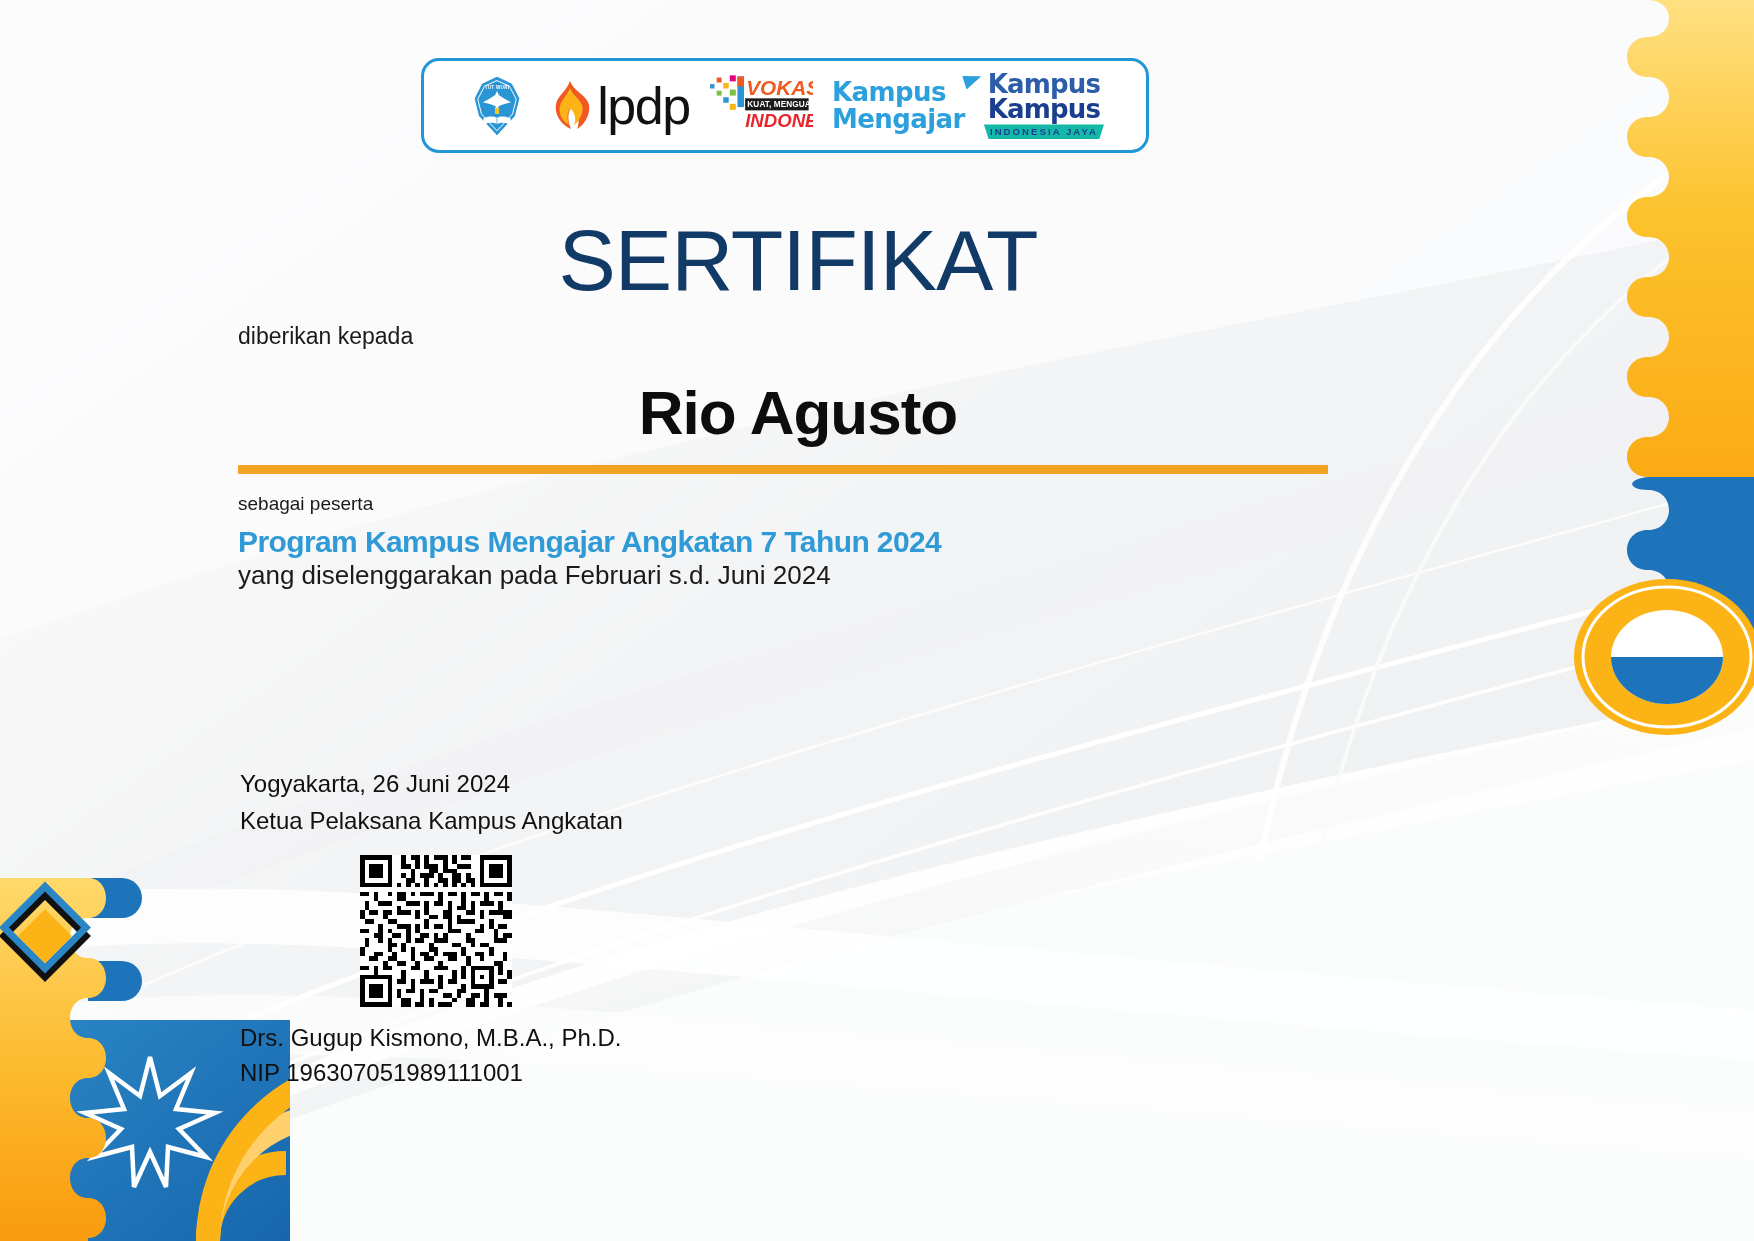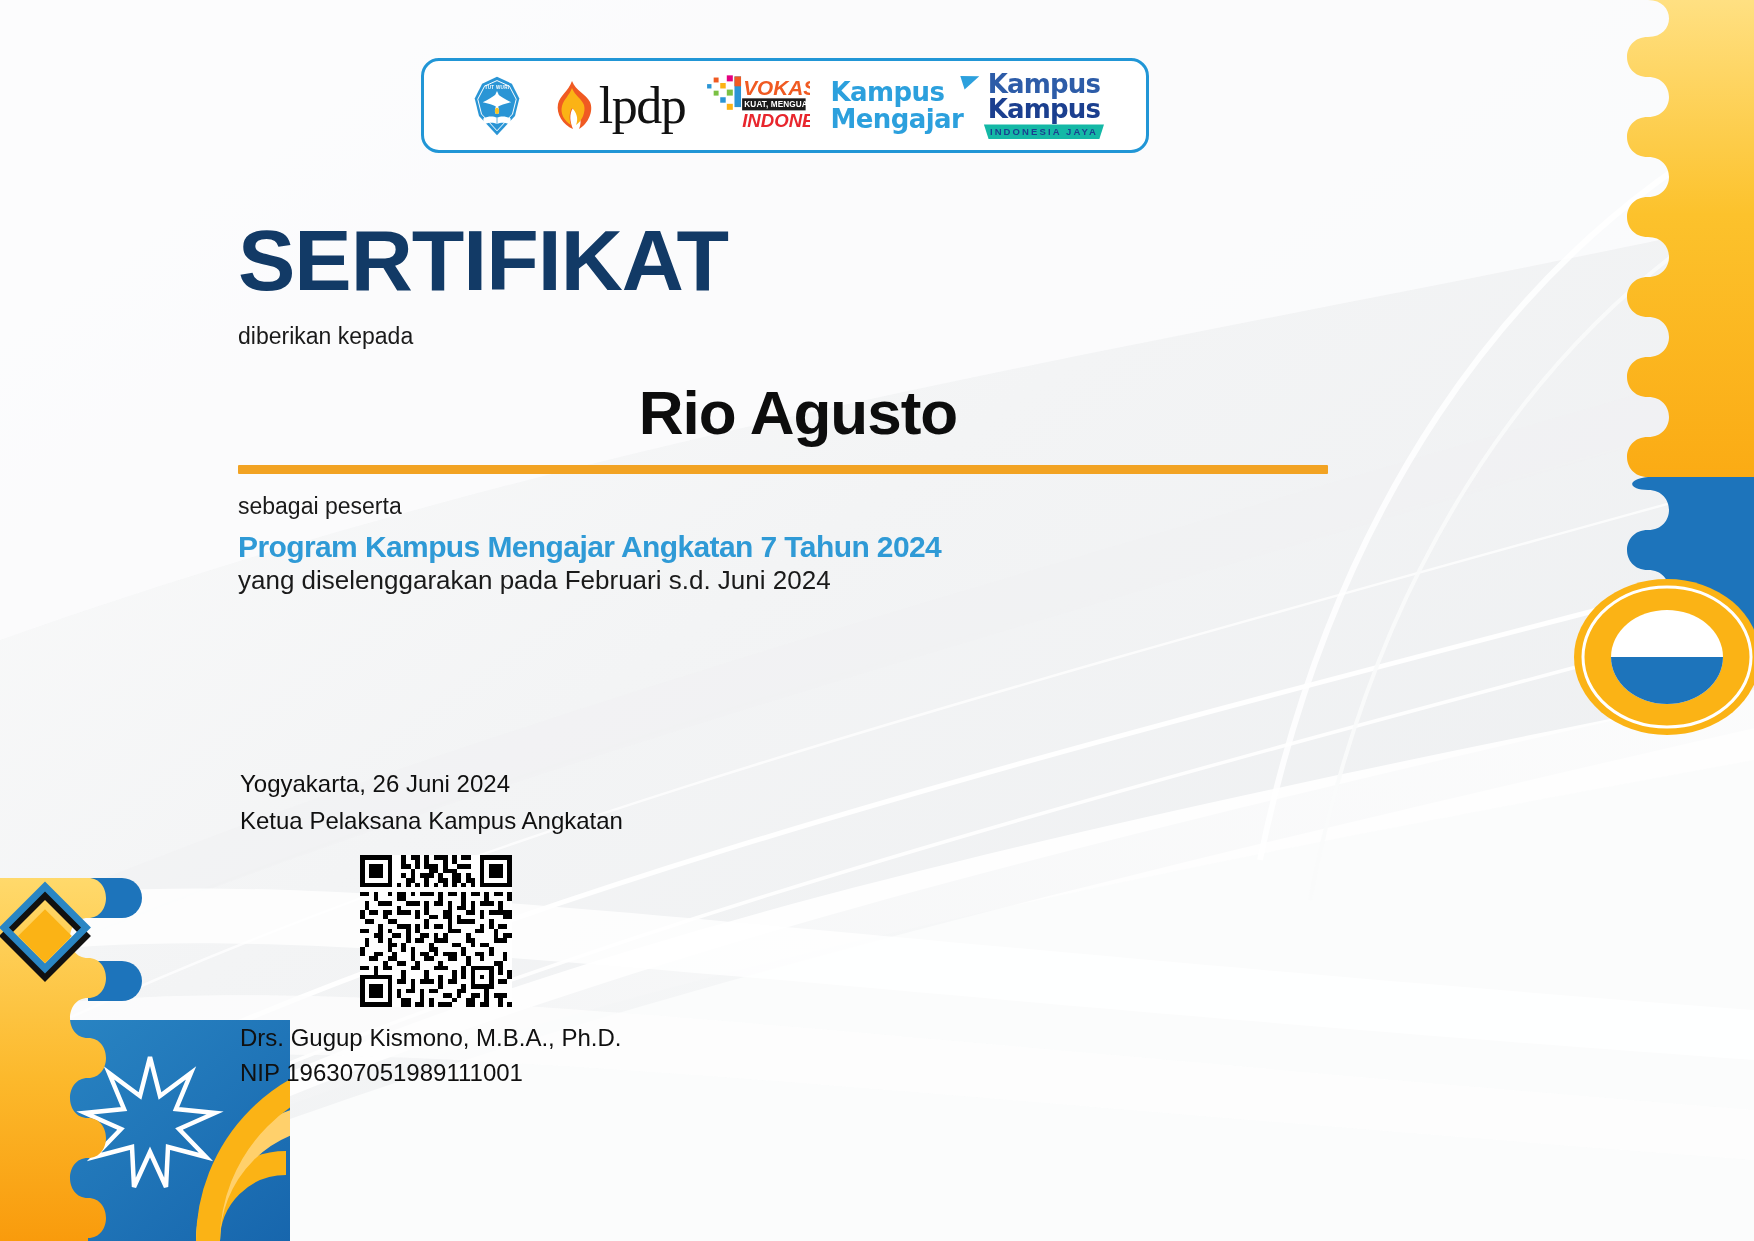--- a/index.html
+++ b/index.html
@@ -36,21 +36,21 @@
     display:flex; align-items:center; justify-content:space-between;
     padding:0 42px;
   }
   .logo-slot { display:flex; align-items:center; justify-content:center; height:72px; }
 
   
   .tutwuri { width:62px; height:62px; }
   
   .lpdp { display:flex; align-items:center; gap:4px; }
   .lpdp-word {
-    font-family:Liberation Serif, serif;
+    font-family:Liberation Sans, sans-serif;
     font-size:52px; font-weight:400; color:#111; letter-spacing:-1.5px;
     line-height:1;
   }
   
   .vokasi { width:104px; height:66px; }
   
   .km-text {
     font-family:"DejaVu Sans", sans-serif; color:#2ca0dd;
     font-weight:700; font-size:26px; line-height:1.02;
     letter-spacing:-0.6px; position:relative;
@@ -76,39 +76,39 @@
     font-size:9.5px; font-weight:700; letter-spacing:2.1px;
     padding:2px 6px 2px 6px;
     clip-path:polygon(0 0,100% 0,96% 100%,4% 100%);
   }
 
   
   .content { position:absolute; left:238px; top:215px; width:1120px; }
 
   .title {
     font-family:"Liberation Sans", sans-serif;
-    font-size:86px; font-weight:700; color:#123a66;
-    letter-spacing:-1px; line-height:1.05;
+    font-size:86px; font-weight:400; color:#123a66;
+    letter-spacing:-1px; line-height:1.05;text-align:center;
   }
   .sub-given {
     margin-top:18px;
     font-size:23px; color:#1a1a1a; font-weight:400;
   }
   .recipient {
     margin-top:30px;
     font-size:62px; font-weight:700; color:#0d0d0d;
     letter-spacing:-1px; line-height:1.05;text-align:center;
   }
   .rule {
     margin-top:20px;
     width:1090px; height:9px; background:#f2a323; border-radius:1px;
   }
   .as-role {
     margin-top:19px;
-    font-size:23px; color:#1a1a1a;
+    font-size:19px; color:#1a1a1a;
   }
   .program {
     margin-top:10px;
     font-size:30px; font-weight:700; color:#2f9ad6;
     letter-spacing:-0.6px; line-height:1.15;
   }
   .period {
     font-size:26px; color:#1a1a1a;
   }
 

